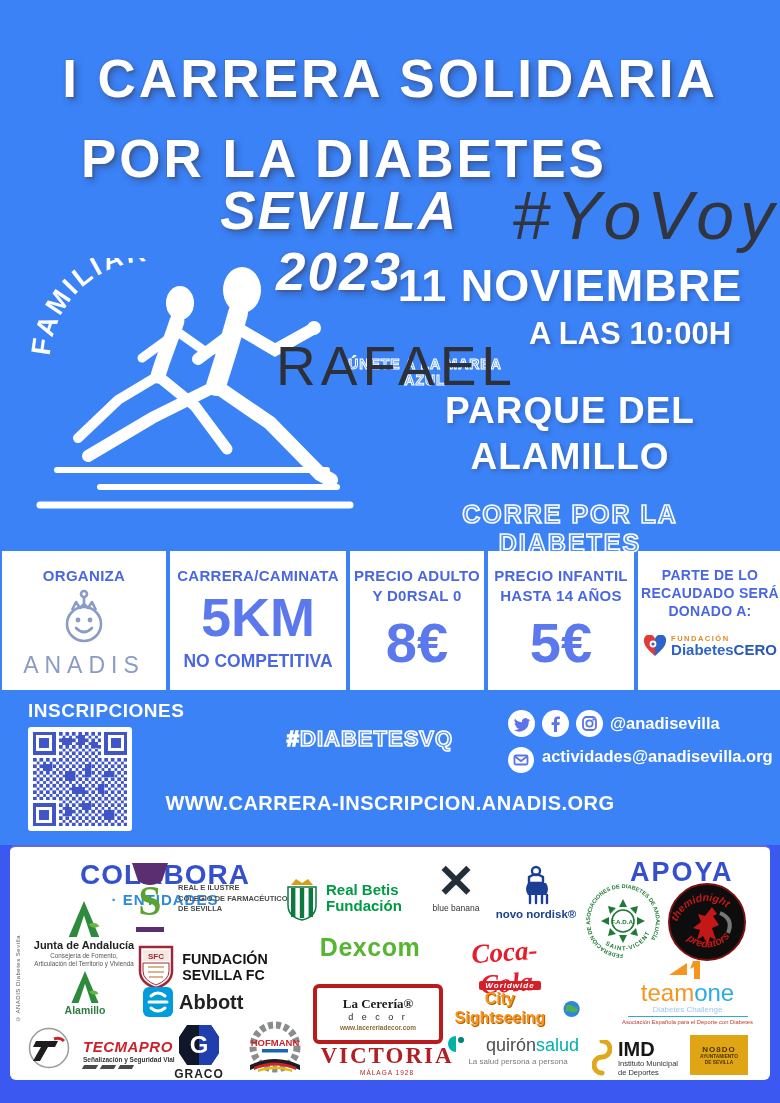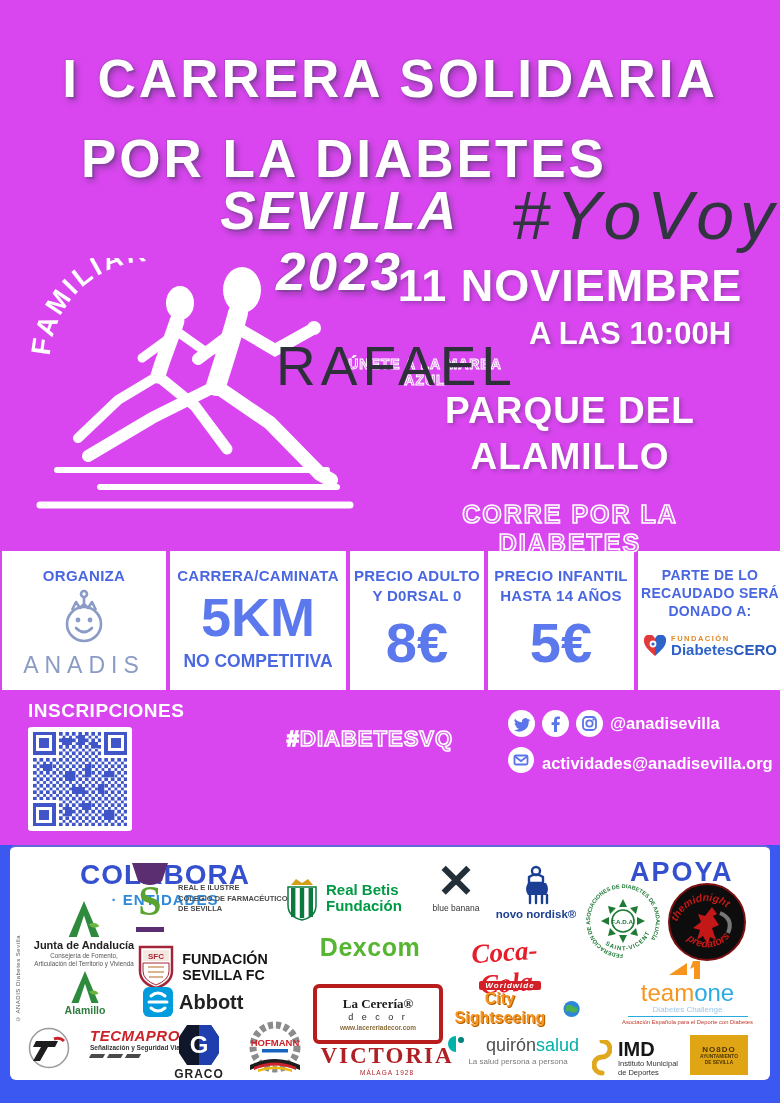--- a/index.html
+++ b/index.html
@@ -1,17 +1,17 @@
 <!DOCTYPE html>
 <html><head>
 <meta charset="utf-8">
 <style>
   html,body{margin:0;padding:0;}
   body{font-family:"Liberation Sans",sans-serif;}
-  #poster{position:relative;width:780px;height:1103px;background:#d946ef;overflow:hidden;}
+  #poster{position:relative;width:780px;height:1103px;background:#3b82f6;overflow:hidden;}
   .abs{position:absolute;}
   
   .hero-title{color:#fff;font-weight:bold;text-align:center;
     text-shadow:2px 2px 0 rgba(70,70,95,.30), -1px -1px 0 rgba(70,70,95,.18), 3px 4px 6px rgba(45,45,70,.38);}
   #title1{left:0;top:48px;width:780px;font-size:53px;letter-spacing:3px;}
   #title2{left:0;top:128px;width:688px;font-size:53px;letter-spacing:3px;}
   #title3row{left:170px;top:180px;display:flex;align-items:flex-start;font-style:italic;}
   #title3{font-size:53px;letter-spacing:2px;}
   #yovoy{color:#30353f;font-weight:300;font-size:68px;letter-spacing:6px;margin-left:4px;margin-top:-4px;}
   #watermark{left:276px;top:334px;font-size:55px;font-weight:300;color:#2d3039;letter-spacing:5px;z-index:5;}
@@ -37,21 +37,21 @@
   #dcero{display:flex;align-items:center;justify-content:center;gap:4px;margin-top:14px;}
   #dcero-text{text-align:left;line-height:1;}
   #dcero-fund{font-size:7.5px;color:#e08a28;letter-spacing:1.5px;font-weight:bold;}
   #dcero-name{font-size:15px;color:#2e64c8;font-weight:bold;}
   #dcero-name .cero{color:#2758b9;}
   
   #inscr-label{left:28px;top:700px;font-size:19px;font-weight:bold;color:#fff;letter-spacing:.5px;}
   #qr{left:28px;top:727px;width:104px;height:104px;background:#fff;border-radius:3px;padding:5px;box-sizing:border-box;}
   #dvq{left:255px;top:726px;width:230px;font-size:22px;text-align:center;letter-spacing:1px;}
   #socialrow{left:508px;top:710px;display:flex;align-items:center;gap:7px;}
-  #emailrow{left:508px;top:747px;display:flex;align-items:flex-end;gap:8px;}
+  #emailrow{left:508px;top:747px;display:flex;align-items:flex-start;gap:8px;}
   .soctext{color:#fff;font-weight:bold;font-size:16.5px;}
   #website{left:0;top:792px;width:780px;text-align:center;color:#fff;font-weight:bold;font-size:20px;letter-spacing:.5px;}
   
   #frame{left:0;top:845px;width:780px;height:258px;background:#3b59f1;}
   #panel{left:10px;top:845px;width:760px;height:235px;background:#fff;border-radius:6px;border-top:2px solid #6468d8;box-sizing:border-box;}
   #panel .abs{line-height:1.15;}
   #colabora{left:55px;top:12px;width:200px;text-align:center;font-size:28px;font-weight:bold;color:#3550cf;letter-spacing:1px;}
   #entidades{left:55px;top:44px;width:200px;text-align:center;font-size:15px;font-weight:bold;color:#2f8ad9;letter-spacing:1px;}
   #apoya{left:620px;top:10px;width:100px;text-align:center;font-size:27px;font-weight:bold;color:#3550cf;letter-spacing:2px;}
   .logo{display:flex;flex-direction:column;align-items:center;text-align:center;}
@@ -87,21 +87,21 @@
   #lcu{font-size:6.5px;color:#8a6d3b;font-weight:bold;margin-top:2px;}
   #citysight{left:430px;top:134px;width:140px;}
   #cs-banner{background:#d22027;color:#fff;font-style:italic;font-weight:bold;font-size:8px;padding:0 6px;border-radius:2px;letter-spacing:1px;}
   #cs-name{font-size:16px;font-weight:bold;color:#f7941d;text-shadow:1px 1px 0 #b05e00;}
   #teamone{left:605px;top:112px;width:145px;}
   #to-name{font-size:24px;line-height:1;}
   #to-name .t1{color:#f7941d;} #to-name .t2{color:#29abe2;}
   #to-sub{font-size:8px;color:#9ec7e8;}
   #to-div{width:120px;height:1px;background:#29abe2;margin:2px 0;}
   #to-tag{font-size:5.8px;color:#c0392b;}
-  #tecmapro{left:18px;top:180px;display:flex;align-items:flex-start;gap:20px;}
+  #tecmapro{left:18px;top:180px;display:flex;align-items:flex-end;gap:13px;}
   #tp-name{font-size:15px;font-weight:bold;font-style:italic;color:#cc2229;letter-spacing:.5px;}
   #tp-sub{font-size:6.5px;color:#333;font-weight:bold;}
   .roadstripes{display:flex;gap:4px;margin-top:2px;}
   .roadstripes i{width:14px;height:4px;background:#4a4a4a;transform:skewX(-30deg);}
   #graco{left:158px;top:176px;width:62px;}
   #graco .lname{font-size:12px;letter-spacing:1px;margin-top:1px;}
   #hofmann{left:228px;top:174px;}
   #victoria{left:312px;top:196px;width:130px;}
   #vic-name{font-family:"Liberation Serif",serif;font-size:23px;font-weight:bold;color:#b01f24;letter-spacing:2px;}
   #vic-sub{font-size:6.5px;color:#b01f24;letter-spacing:1px;}
@@ -281,20 +281,21 @@
 
   <div class="abs" id="emailrow">
     <svg width="26" height="26" viewBox="0 0 26 26">
       <circle cx="13" cy="13" r="13" fill="#ffffff"></circle>
       <rect x="6.5" y="8.5" width="13" height="9" rx="1.5" fill="none" stroke="#5b74ea" stroke-width="1.8"></rect>
       <path d="M7 9.5 L13 14 L19 9.5" fill="none" stroke="#5b74ea" stroke-width="1.8" stroke-linecap="round"></path>
     </svg>
     <span class="soctext">actividades@anadisevilla.org</span>
   </div>
 
+  <div class="abs" id="website">WWW.CARRERA-INSCRIPCION.ANADIS.ORG</div>
 
   <div class="abs" id="frame"></div>
   <div class="abs" id="panel">
 
     <div class="abs" id="colabora">COLABORA</div>
     <div class="abs" id="entidades">· ENTIDADES</div>
     <div class="abs" id="apoya">APOYA</div>
     <div class="abs" id="copyv">© ANADIS Diabetes Sevilla</div>
 
     <div class="abs logo" id="junta">

